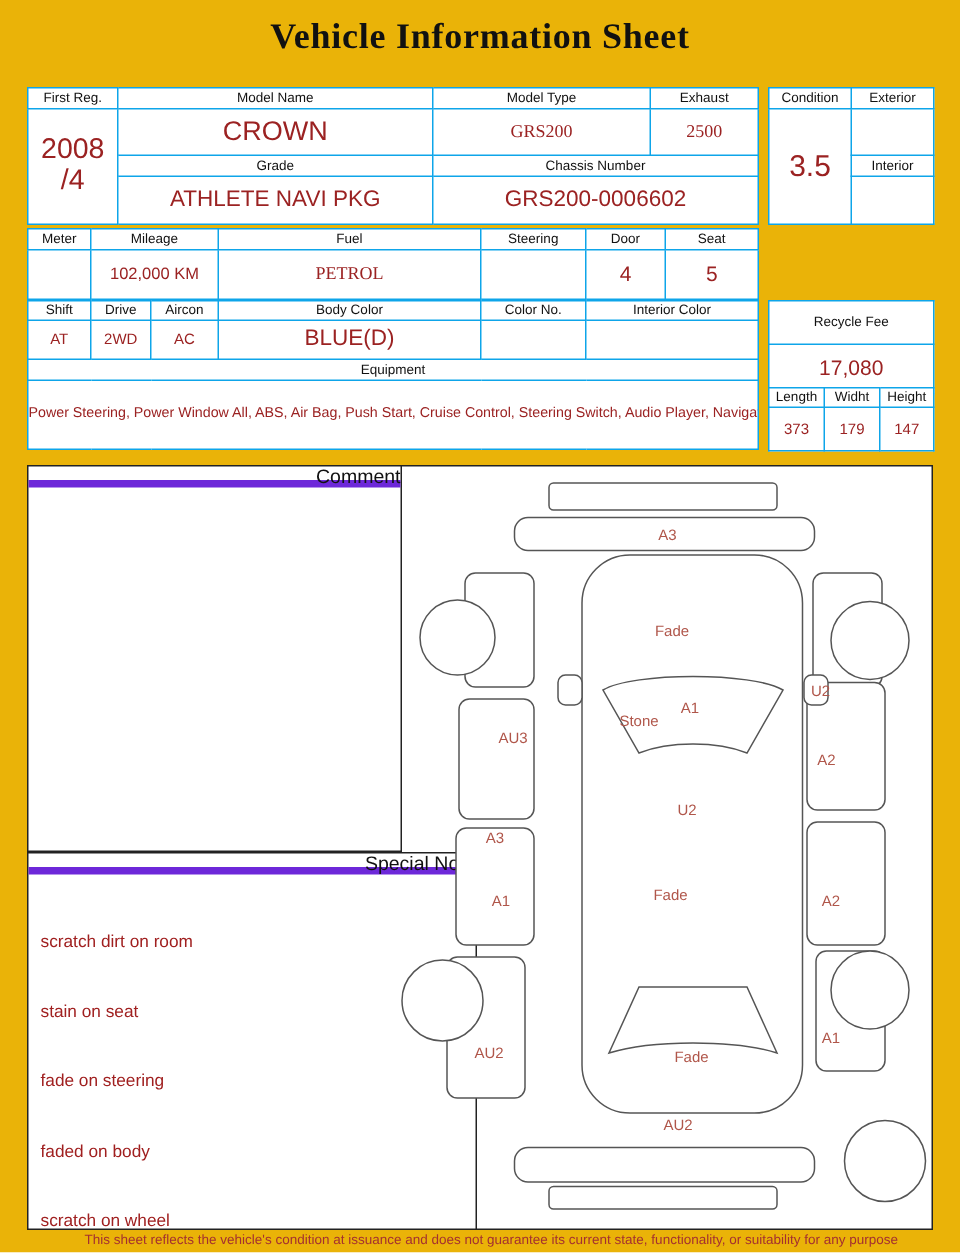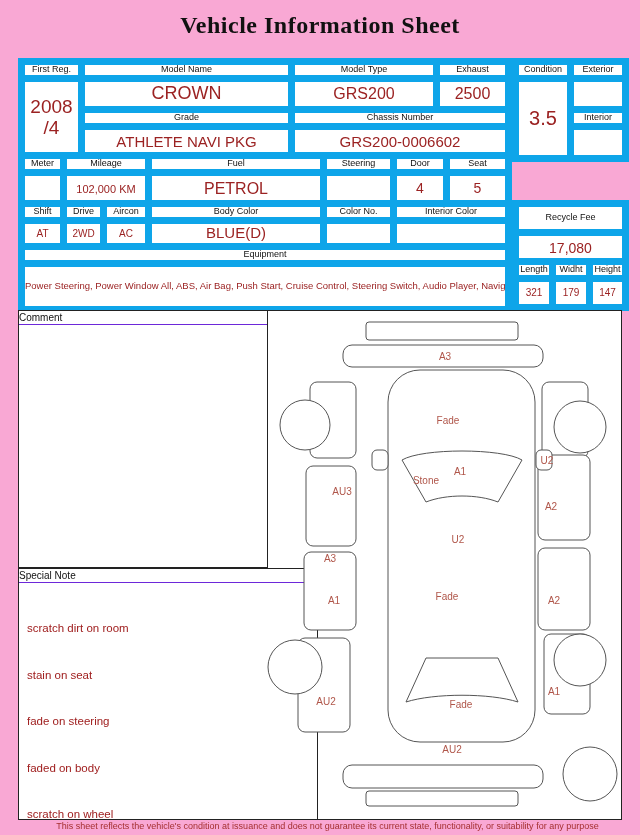--- a/index.html
+++ b/index.html
@@ -1,28 +1,28 @@
 <!DOCTYPE html>
 <html><head>
 <meta charset="utf-8">
 <style>
   html,body{margin:0;padding:0;background:#fff;}
   *{box-sizing:border-box;}
-  .sheet{position:relative;width:640px;height:835px;background:#f9a8d4;font-family:"Liberation Sans",sans-serif;overflow:hidden;}
+  .sheet{position:relative;width:640px;height:835px;background:#eab308;font-family:"Liberation Sans",sans-serif;overflow:hidden;}
   .title{position:absolute;top:12px;left:0;right:0;text-align:center;font-family:"Liberation Serif",serif;font-size:24px;font-weight:600;color:#111;letter-spacing:.5px;}
   table.tbl{position:absolute;border-collapse:collapse;table-layout:fixed;background:#fff;}
-  .tbl th,.tbl td{border:7px solid #0ea5e9;padding:0;overflow:hidden;line-height:1.1;}
+  .tbl th,.tbl td{border:1px solid #0ea5e9;padding:0;overflow:hidden;line-height:1.1;}
   .tbl th{font-size:9px;font-weight:normal;color:#111;text-align:center;white-space:nowrap;}
   .tbl td{text-align:center;color:#9b2222;white-space:nowrap;vertical-align:middle;}
-  .v20{font-size:20px;} .v18{font-size:18px;} .v16{font-size:16px;} .v15{font-size:15px;}
+  .v20{font-size:20px;} .v18{font-size:18px;} .v16{font-size:12px;font-family:Liberation Serif, serif;} .v15{font-size:15px;}
   .v14{font-size:14px;} .v13{font-size:10px;} .v11{font-size:11px;} .v10{font-size:10px;}
   .topleft{vertical-align:top;text-align:left;padding:2px 0 0 3px;line-height:21px;font-size:19px;}
   .equip{font-size:9.5px;line-height:11.5px;white-space:normal;text-align:left;vertical-align:top;padding:2px 5px;color:#a52525;}
   .box{position:absolute;border:1px solid #222;background:#fff;}
-  .boxlabel{height:14px;border-bottom:1px solid #6d28d9;font-size:10px;color:#111;text-align:left;line-height:14px;}
+  .boxlabel{height:14px;border-bottom:5px solid #6d28d9;font-size:13px;color:#111;text-align:right;line-height:14px;}
   .notelines{padding:7px 8px;color:#a02020;font-size:11.5px;line-height:15.5px;white-space:pre-wrap;}
   .footer{position:absolute;top:821px;left:0;right:0;text-align:center;font-size:9px;color:#a43030;padding-left:15px;}
   .dglbl{font-family:"Liberation Sans",sans-serif;font-size:10px;fill:#b0564a;}
   svg .shape{fill:#fff;stroke:#555;stroke-width:1;}
 </style>
 </head>
 <body>
 
 <div class="sheet">
 
@@ -170,21 +170,21 @@
         <col style="width:37px">
         <col style="width:36px">
       </colgroup>
     <tbody>
       <tr style="height:13px">
         <th>Length</th>
         <th>Widht</th>
         <th>Height</th>
       </tr>
       <tr style="height:29px">
-        <td class="v13">321</td>
+        <td class="v13">373</td>
         <td class="v13">179</td>
         <td class="v13">147</td>
       </tr>
     </tbody>
   </table>
 
   <div class="box" style="left:18px;top:310px;width:604px;height:510px"></div>
 
   <div class="box" style="left:18px;top:310px;width:250px;height:258px">
     <div class="boxlabel">Comment</div>

